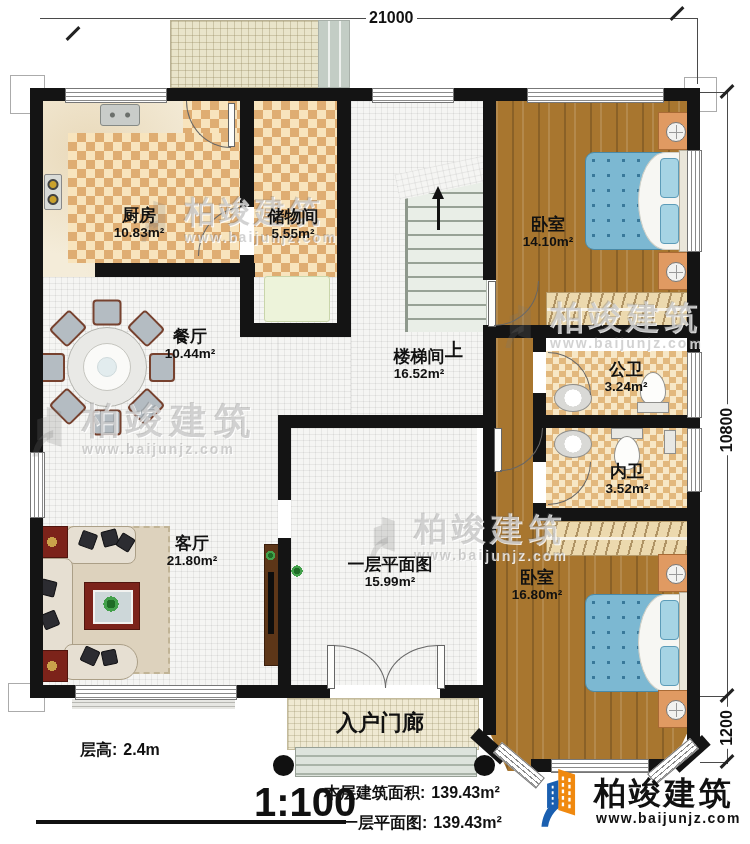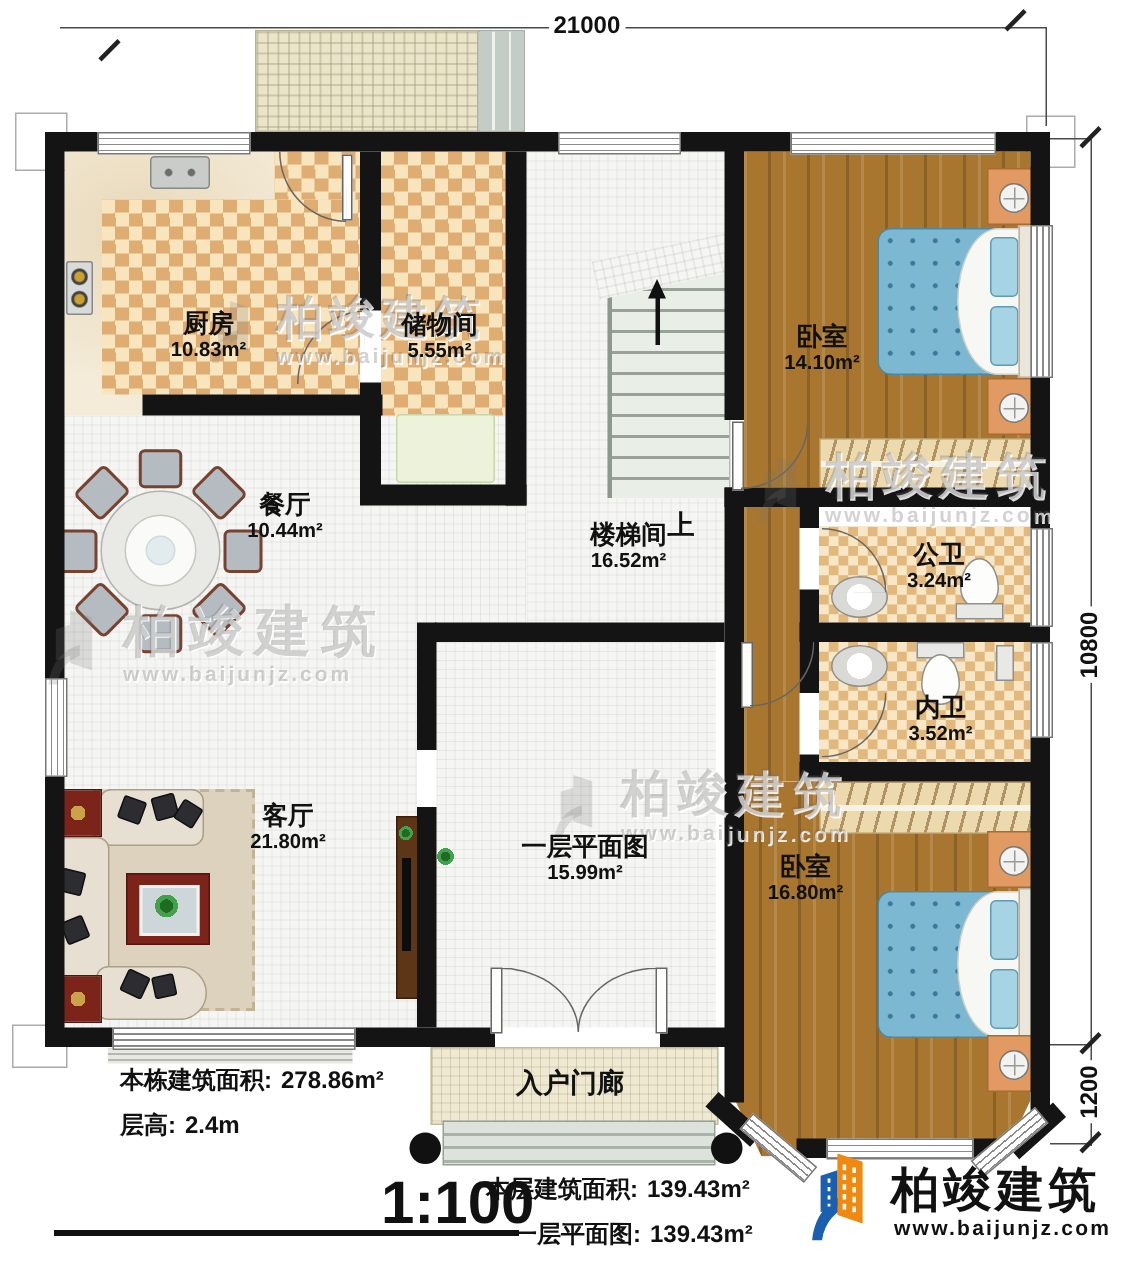--- a/index.html
+++ b/index.html
@@ -278,21 +278,21 @@
     </div>
   <div class="abs room-label" style="left:390px;top:555px;">
     <div class="rname">一层平面图</div>
       <div class="rarea">15.99m²</div>
     </div>
   <div class="abs room-label" style="left:537px;top:568px;">
     <div class="rname">卧室</div>
       <div class="rarea">16.80m²</div>
     </div>
   <div class="abs room-label" style="left:380px;top:712px;">
-    <div class="rname" style="font-size:18px;">入户门廊</div>
+    <div class="rname" style="font-size:22px;font-family:Liberation Mono, monospace;">入户门廊</div>
     </div>
 
   <div class="abs wm" style="left:26px;top:402px;">
     <svg width="48" height="56" viewBox="0 0 60 70">
         <g fill="rgba(120,120,120,0.22)">
           <path d="M8 68 C10 48 22 38 34 35 L34 44 C25 47 17 55 15 68 Z"></path>
           <path d="M26 6 L44 12 L44 56 L26 50 Z"></path>
           <path d="M14 22 L26 18 L26 44 L14 48 Z"></path>
         </g>
       </svg>
@@ -349,22 +349,20 @@
   <div class="abs dimline z5" style="left:727px;top:92px;width:1px;height:672px;"></div>
   <div class="abs dimline z5" style="left:700px;top:92px;width:28px;height:1px;"></div>
   <div class="abs dimline z5" style="left:700px;top:696px;width:28px;height:1px;"></div>
   <div class="abs dimline z5" style="left:700px;top:762px;width:28px;height:1px;"></div>
   <div class="abs tick z5" style="left:718px;top:90px;"></div>
   <div class="abs tick z5" style="left:718px;top:694px;"></div>
   <div class="abs tick z5" style="left:718px;top:760px;"></div>
   <div class="abs dimtext z5" style="left:727px;top:430px;transform:translate(-50%,-50%) rotate(-90deg);">10800</div>
   <div class="abs dimtext z5" style="left:727px;top:728px;transform:translate(-50%,-50%) rotate(-90deg);">1200</div>
 
-  <div class="abs infoline z5" style="left:80px;top:710px;">
-    <span>本栋建筑面积:</span><span>278.86m²</span></div>
   <div class="abs infoline z5" style="left:80px;top:740px;">
     <span>层高:</span><span>2.4m</span></div>
   <div class="abs scale z5" style="left:254px;top:780px;">1:100</div>
   <div class="abs rule z5" style="left:36px;top:820px;width:310px;height:4px;"></div>
   <div class="abs infoline z5" style="left:324px;top:783px;">
     <span>本层建筑面积:</span><span>139.43m²</span></div>
   <div class="abs infoline z5" style="left:342px;top:813px;">
     <span>一层平面图:</span><span>139.43m²</span></div>
 
   <svg class="abs z5" style="left:534px;top:762px;" width="56" height="68" viewBox="0 0 60 70">

